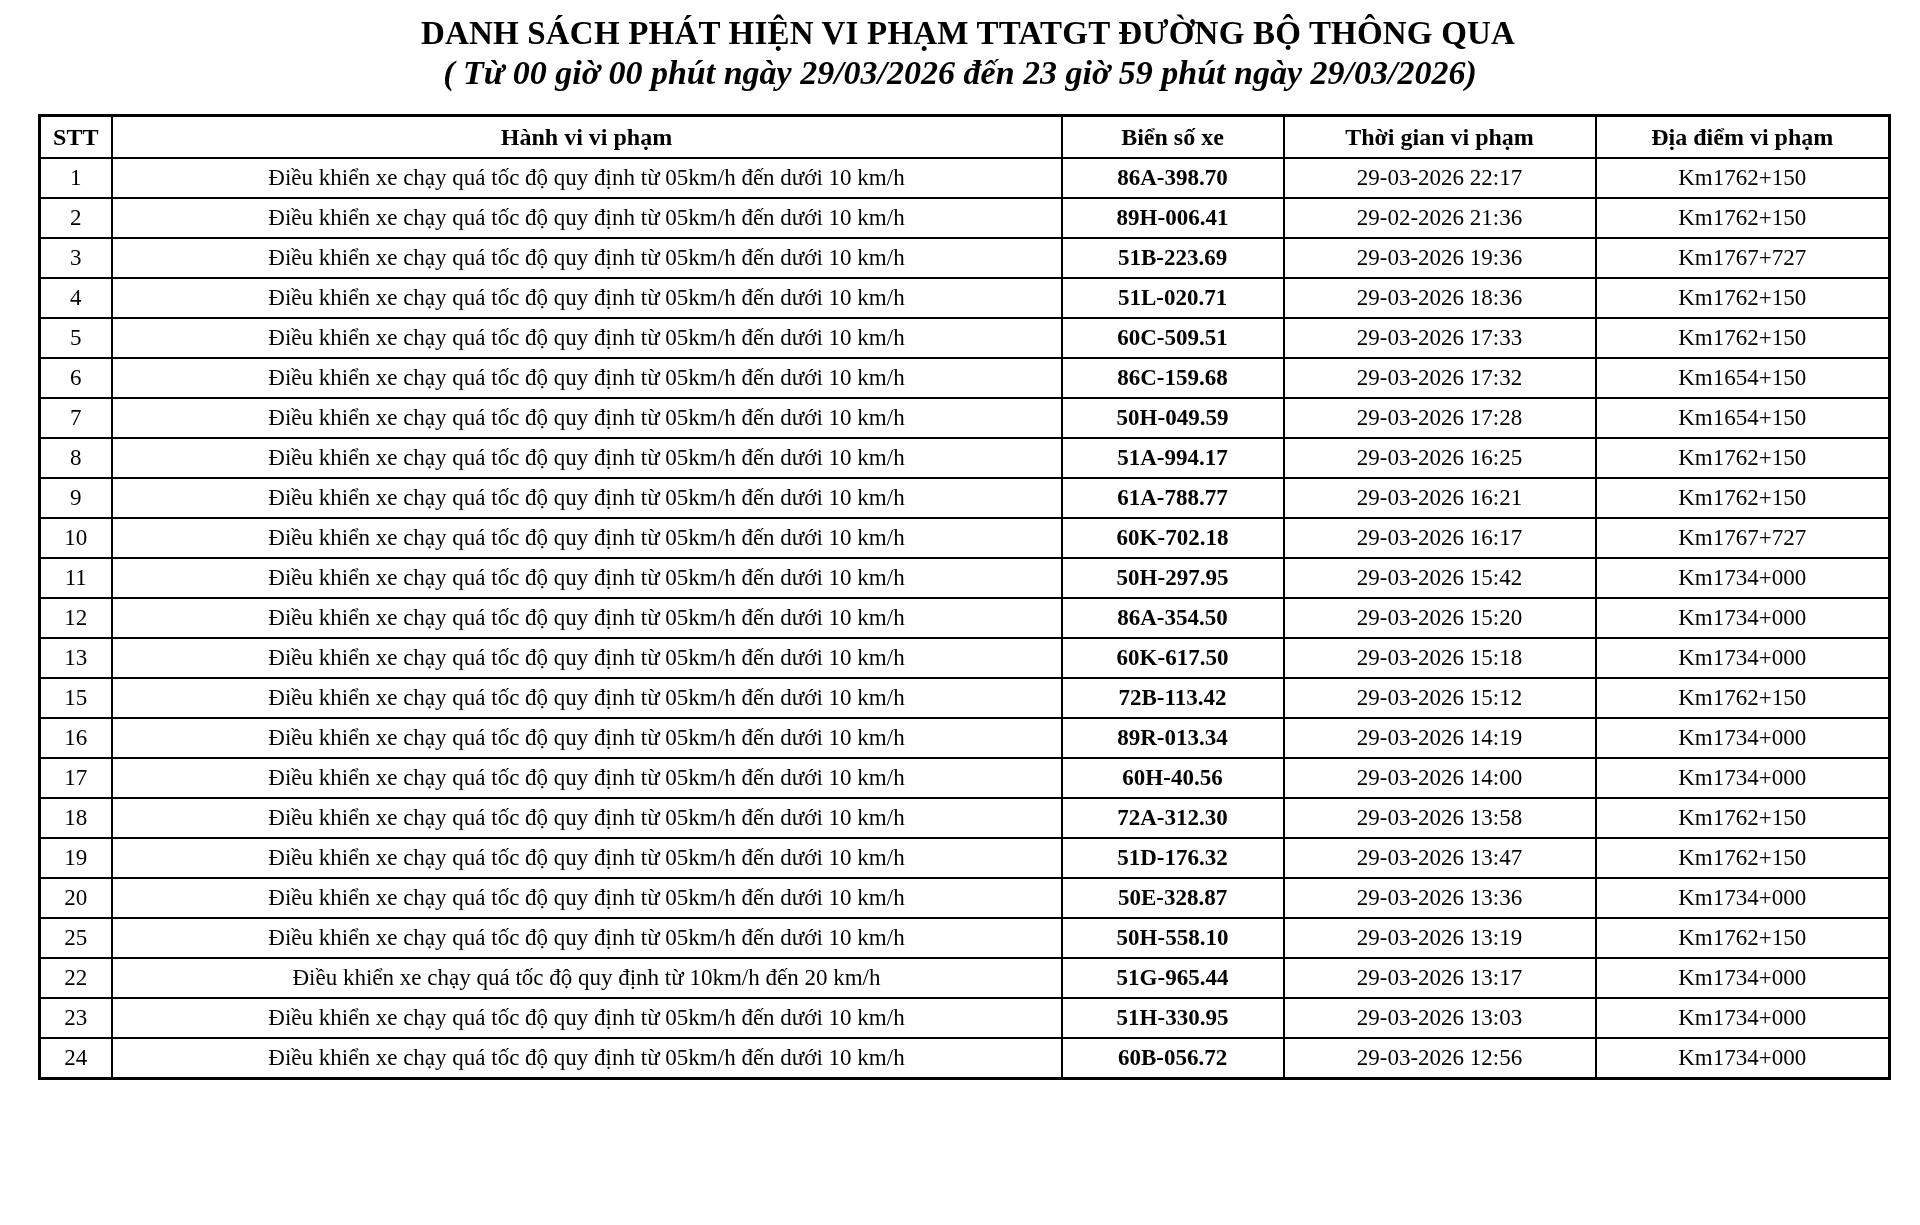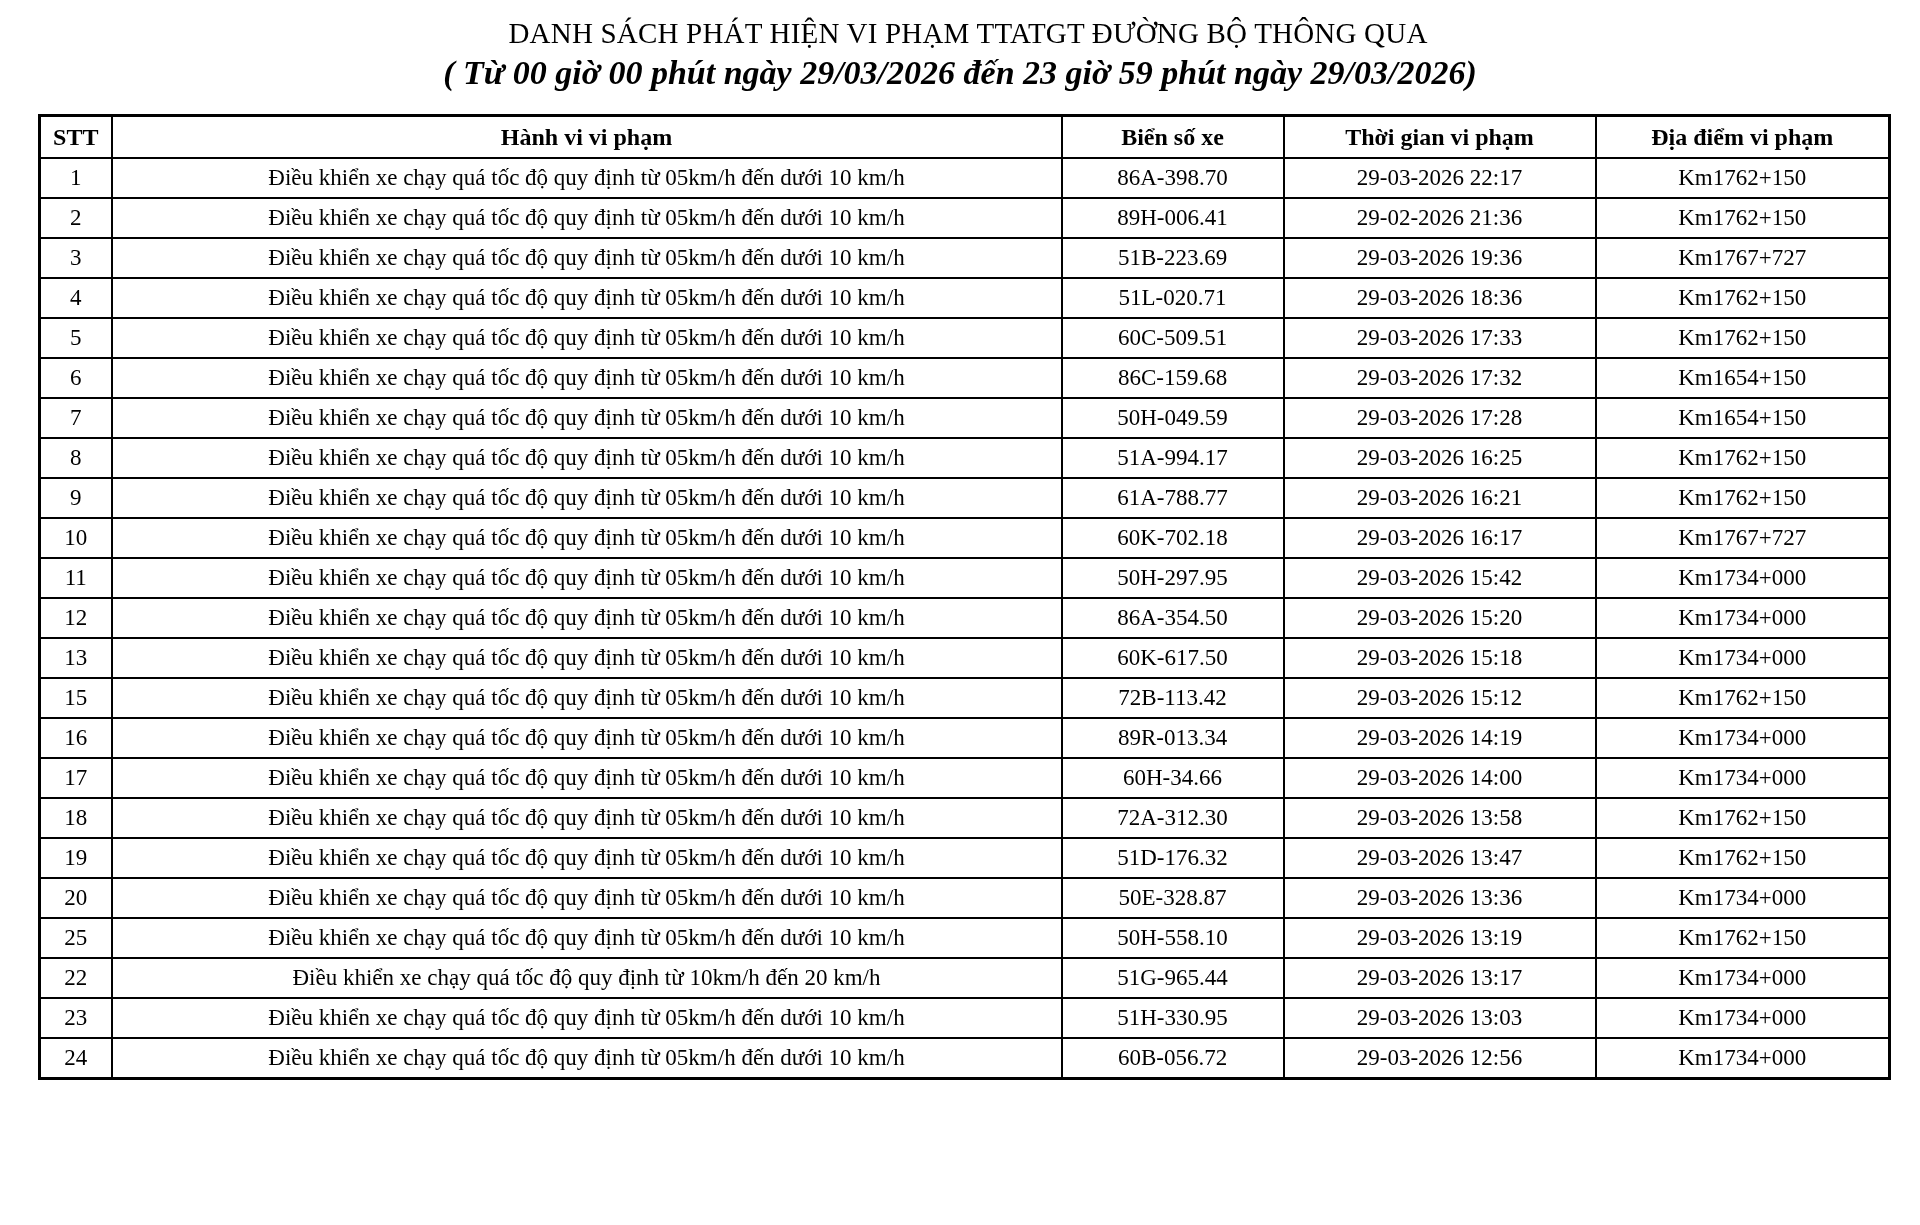--- a/index.html
+++ b/index.html
@@ -15,22 +15,22 @@
     width: 1920px;
     height: 1225px;
     background: #ffffff;
     overflow: hidden;
   }
   .title-block {
     text-align: center;
     padding-top: 12px;
   }
   .title-line {
-    font-weight: normal;
-    font-size: 29px;
+    font-weight: bold;
+    font-size: 33px;
     line-height: 42px;
     letter-spacing: 0.2px;
     margin-left: 16px;
   }
   .title-sub {
     font-weight: bold;
     font-style: italic;
     font-size: 34px;
     line-height: 38px;
   }
@@ -54,21 +54,21 @@
   table.violations th {
     font-weight: bold;
     font-size: 24px;
     height: 38px;
   }
   td.cell-violation {
     text-align: left;
     padding-left: 8px;
   }
   td.cell-plate {
-    font-weight: normal;
+    font-weight: bold;
     margin-left: 42px;
   }
   col.col-stt      { width: 72px;  }
   col.col-violation{ width: 950px; }
   col.col-plate    { width: 222px; }
   col.col-time     { width: 312px; }
   col.col-location { width: 294px; }
 </style>
 </head>
 <body>
@@ -199,21 +199,21 @@
         <tr>
           <td class="cell-stt">16</td>
           <td class="cell-violation">Điều khiển xe chạy quá tốc độ quy định từ 05km/h đến dưới 10 km/h</td>
           <td class="cell-plate">89R-013.34</td>
           <td class="cell-time">29-03-2026 14:19</td>
           <td class="cell-location">Km1734+000</td>
         </tr>
         <tr>
           <td class="cell-stt">17</td>
           <td class="cell-violation">Điều khiển xe chạy quá tốc độ quy định từ 05km/h đến dưới 10 km/h</td>
-          <td class="cell-plate">60H-34.66</td>
+          <td class="cell-plate">60H-40.56</td>
           <td class="cell-time">29-03-2026 14:00</td>
           <td class="cell-location">Km1734+000</td>
         </tr>
         <tr>
           <td class="cell-stt">18</td>
           <td class="cell-violation">Điều khiển xe chạy quá tốc độ quy định từ 05km/h đến dưới 10 km/h</td>
           <td class="cell-plate">72A-312.30</td>
           <td class="cell-time">29-03-2026 13:58</td>
           <td class="cell-location">Km1762+150</td>
         </tr>

